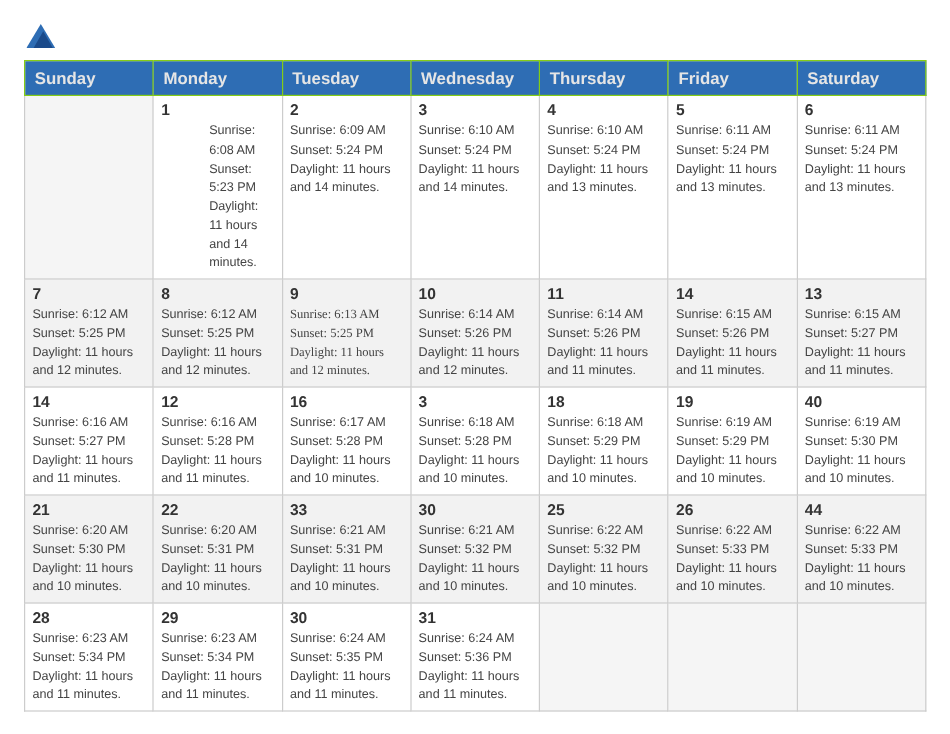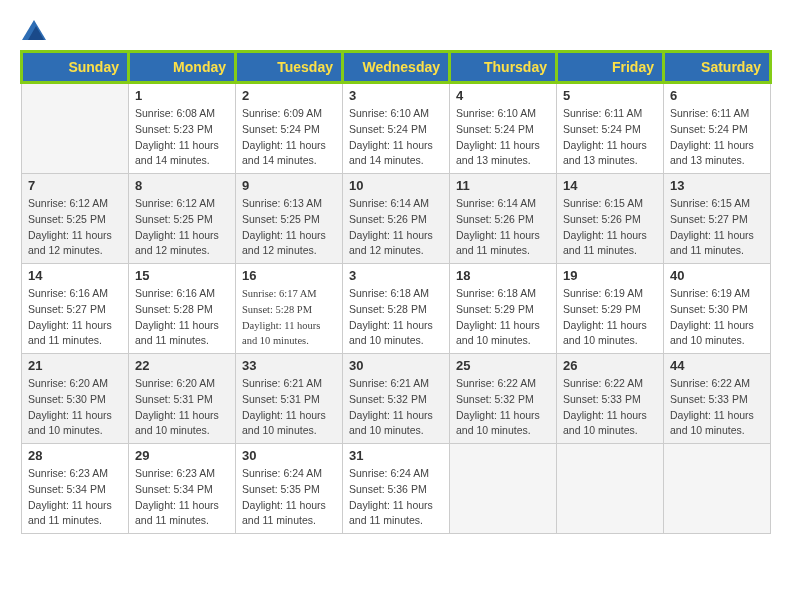--- a/index.html
+++ b/index.html
@@ -52,25 +52,25 @@
       font-size: 16px;
       color: #555;
     }
     .calendar {
       width: 100%;
       border-collapse: collapse;
       border: 1px solid #ccc;
     }
     .calendar th {
       background-color: #2e6db4;
-      color: #fde047;
+      color: #e5e5e5;
       padding: 6px 8px;
-      text-align: right;
+      text-align: left;
       font-size: 14px;
-      border: 3px solid #84cc16;
+      border: 1px solid #84cc16;
     }
     .calendar td {
       vertical-align: top;
       padding: 4px 6px;
       border: 1px solid #ccc;
       width: calc(100% / 7);
       min-height: 80px;
       font-size: 11px;
       color: #333;
       background: #fff;
@@ -129,21 +129,21 @@
         <th>Thursday</th>
         <th>Friday</th>
         <th>Saturday</th>
       </tr>
   </thead>
   <tbody id="calendar-body">
   <tr>
         <td class="empty-cell"></td>
         <td>
           <div class="day-number">1</div>
-          <div class="day-info" style="white-space: pre-line;">Sunrise: 6:08 AM
+          <div class="day-info" style="white-space: pre-line; margin-left: 40px;">Sunrise: 6:08 AM
 Sunset: 5:23 PM
 Daylight: 11 hours
 and 14 minutes.</div>
         </td>
         <td>
           <div class="day-number">2</div>
           <div class="day-info" style="white-space: pre-line;">Sunrise: 6:09 AM
 Sunset: 5:24 PM
 Daylight: 11 hours
 and 14 minutes.</div>
@@ -187,21 +187,21 @@
         </td>
         <td>
           <div class="day-number">8</div>
           <div class="day-info" style="white-space: pre-line;">Sunrise: 6:12 AM
 Sunset: 5:25 PM
 Daylight: 11 hours
 and 12 minutes.</div>
         </td>
         <td>
           <div class="day-number">9</div>
-          <div class="day-info" style="white-space: pre-line;">Sunrise: 6:13 AM
+          <div class="day-info" style="white-space: pre-line; font-family: Liberation Serif, serif;">Sunrise: 6:13 AM
 Sunset: 5:25 PM
 Daylight: 11 hours
 and 12 minutes.</div>
         </td>
         <td>
           <div class="day-number">10</div>
           <div class="day-info" style="white-space: pre-line;">Sunrise: 6:14 AM
 Sunset: 5:26 PM
 Daylight: 11 hours
 and 12 minutes.</div>
@@ -230,29 +230,29 @@
       </tr>
       <tr>
         <td>
           <div class="day-number">14</div>
           <div class="day-info" style="white-space: pre-line;">Sunrise: 6:16 AM
 Sunset: 5:27 PM
 Daylight: 11 hours
 and 11 minutes.</div>
         </td>
         <td>
-          <div class="day-number">15</div>
+          <div class="day-number">12</div>
           <div class="day-info" style="white-space: pre-line;">Sunrise: 6:16 AM
 Sunset: 5:28 PM
 Daylight: 11 hours
 and 11 minutes.</div>
         </td>
         <td>
           <div class="day-number">16</div>
-          <div class="day-info" style="white-space: pre-line; font-family: Liberation Serif, serif;">Sunrise: 6:17 AM
+          <div class="day-info" style="white-space: pre-line;">Sunrise: 6:17 AM
 Sunset: 5:28 PM
 Daylight: 11 hours
 and 10 minutes.</div>
         </td>
         <td>
           <div class="day-number">3</div>
           <div class="day-info" style="white-space: pre-line;">Sunrise: 6:18 AM
 Sunset: 5:28 PM
 Daylight: 11 hours
 and 10 minutes.</div>

